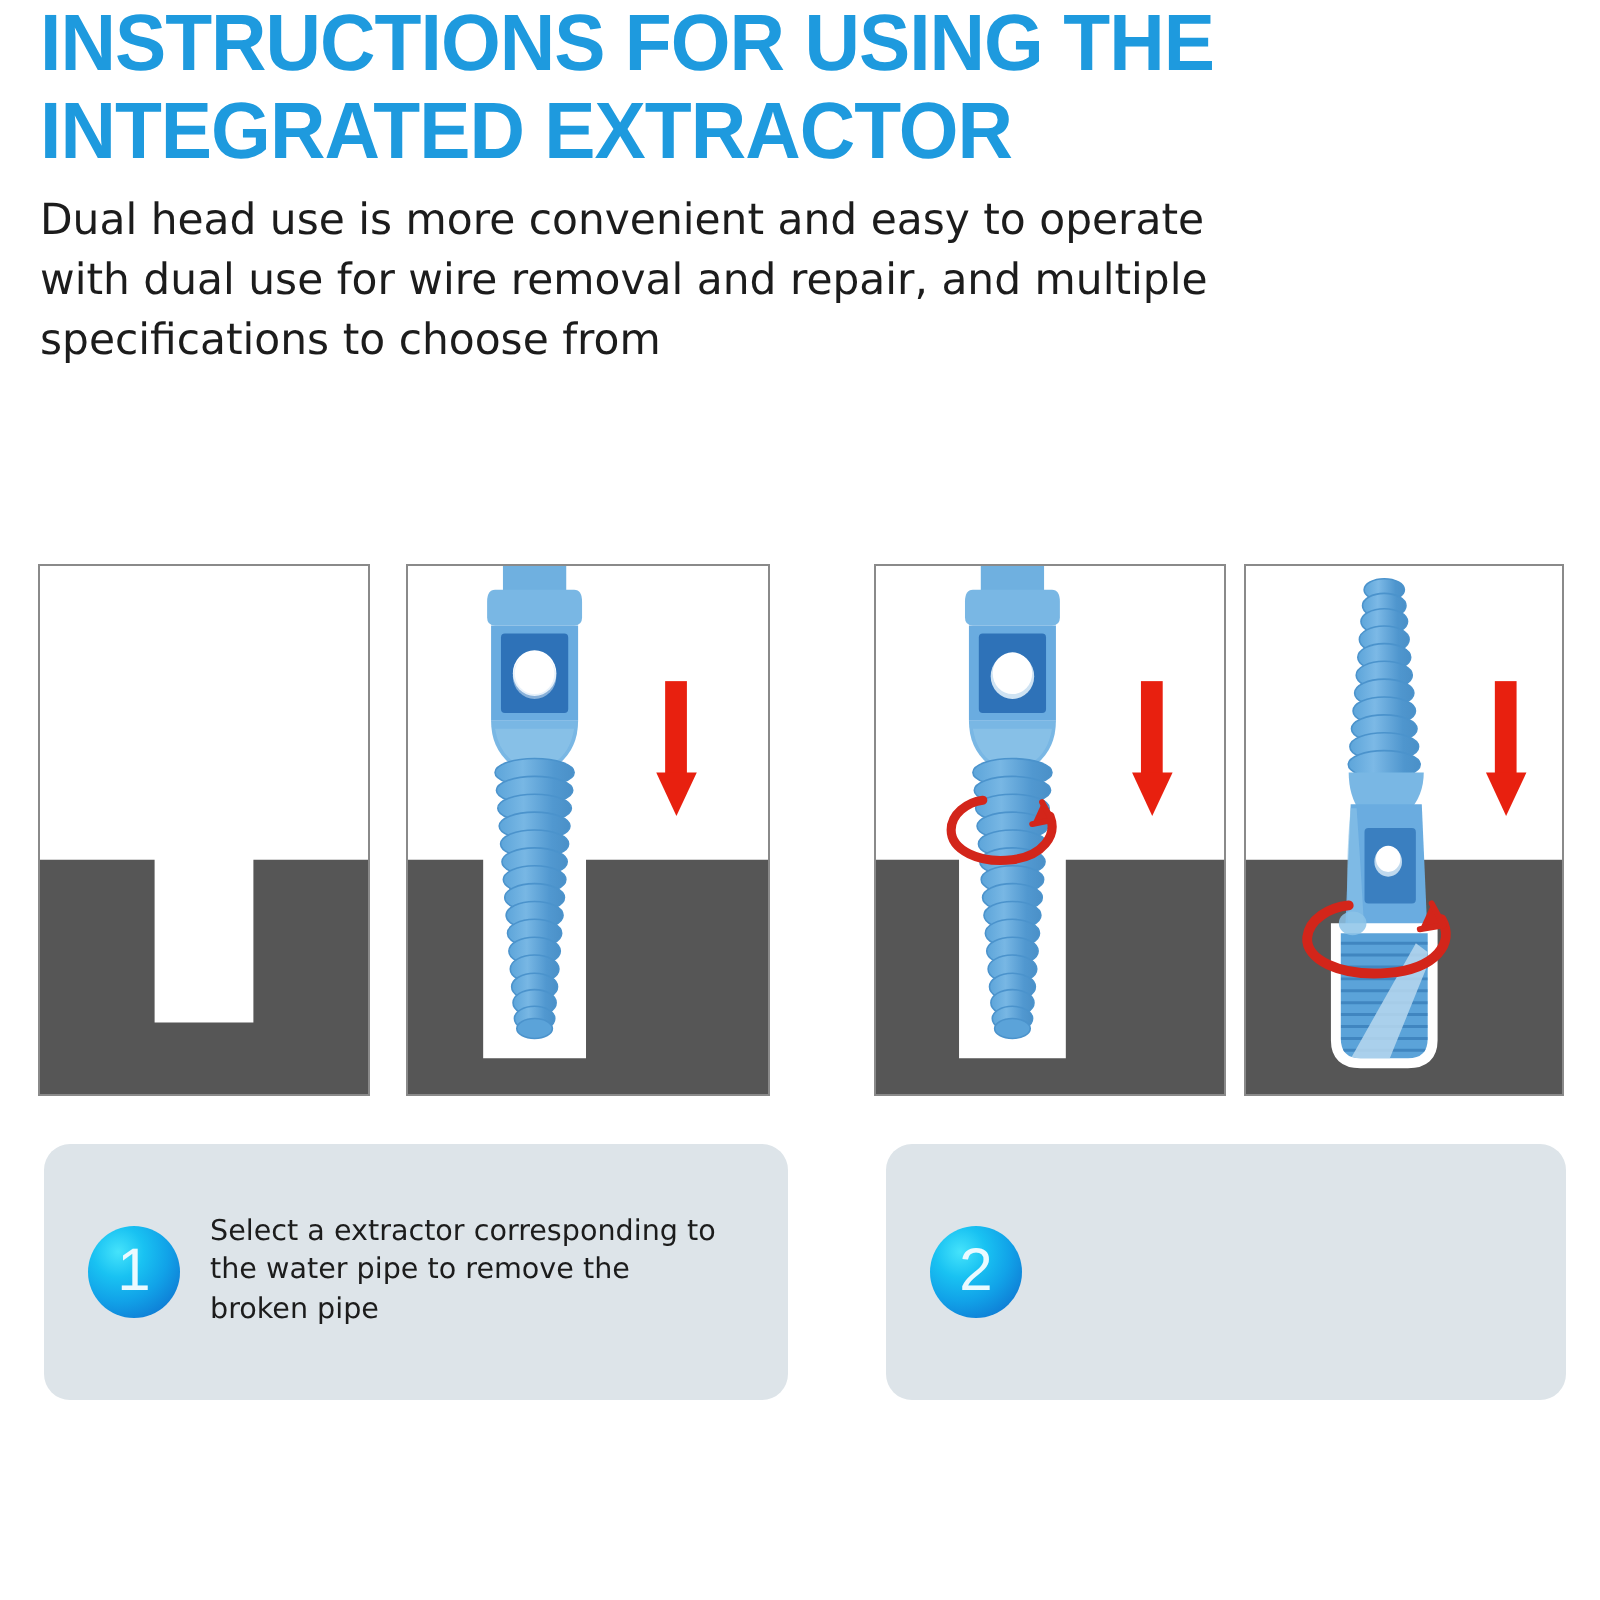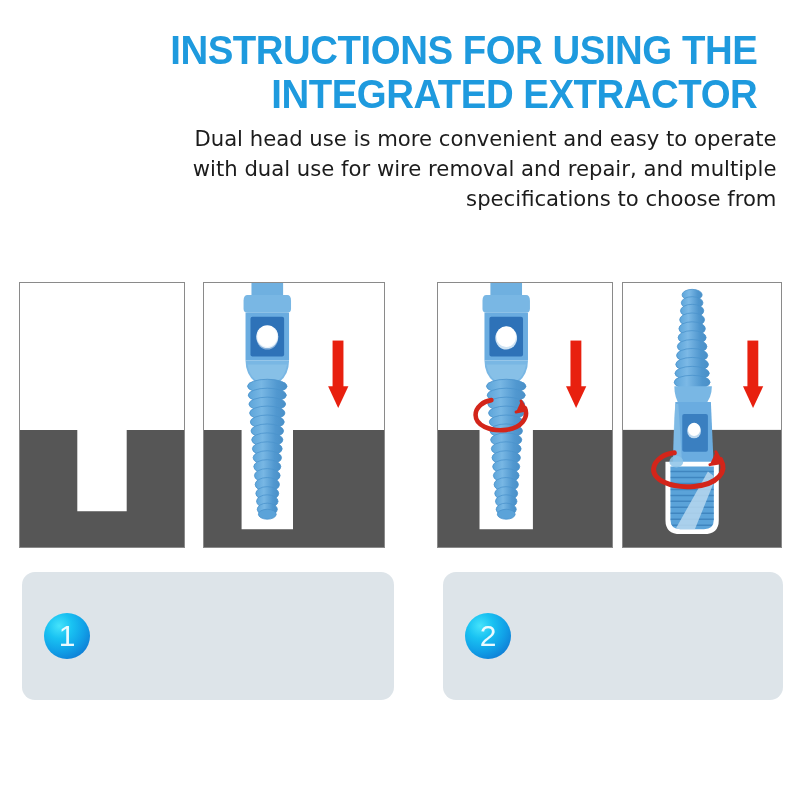--- a/index.html
+++ b/index.html
@@ -12,23 +12,22 @@
     height: 800px;
     font-family: "DejaVu Sans", "Liberation Sans", sans-serif;
     overflow: hidden;
     position: relative;
   }
 
   
   #heading-block {
     position: absolute;
     left: 20px;
-    top: 28px;
+    top: 0;
     width: 768px;
-    text-align: right;
   }
   #page-title {
     color: #1e9ade;
     font-family: "Liberation Sans", sans-serif;
     font-weight: bold;
     font-size: 40px;
     line-height: 44px;
     letter-spacing: -0.5px;
     margin: 0;
     white-space: pre-line;
@@ -312,19 +311,22 @@
         <path d="M121.5,104 L142,104 L131.7,126 Z" fill="#e8200f"></path>
       </g>
     </svg>
   </div>
 </div>
 
 <div class="step-card" id="step-card-1">
   <div class="step-badge">
     <span class="step-badge-num">1</span>
   </div>
+  <div class="step-text">Select a extractor corresponding to
+the water pipe to remove the
+broken pipe</div>
 </div>
 
 <div class="step-card" id="step-card-2">
   <div class="step-badge">
     <span class="step-badge-num">2</span>
   </div>
 </div>
 
 </body></html>

